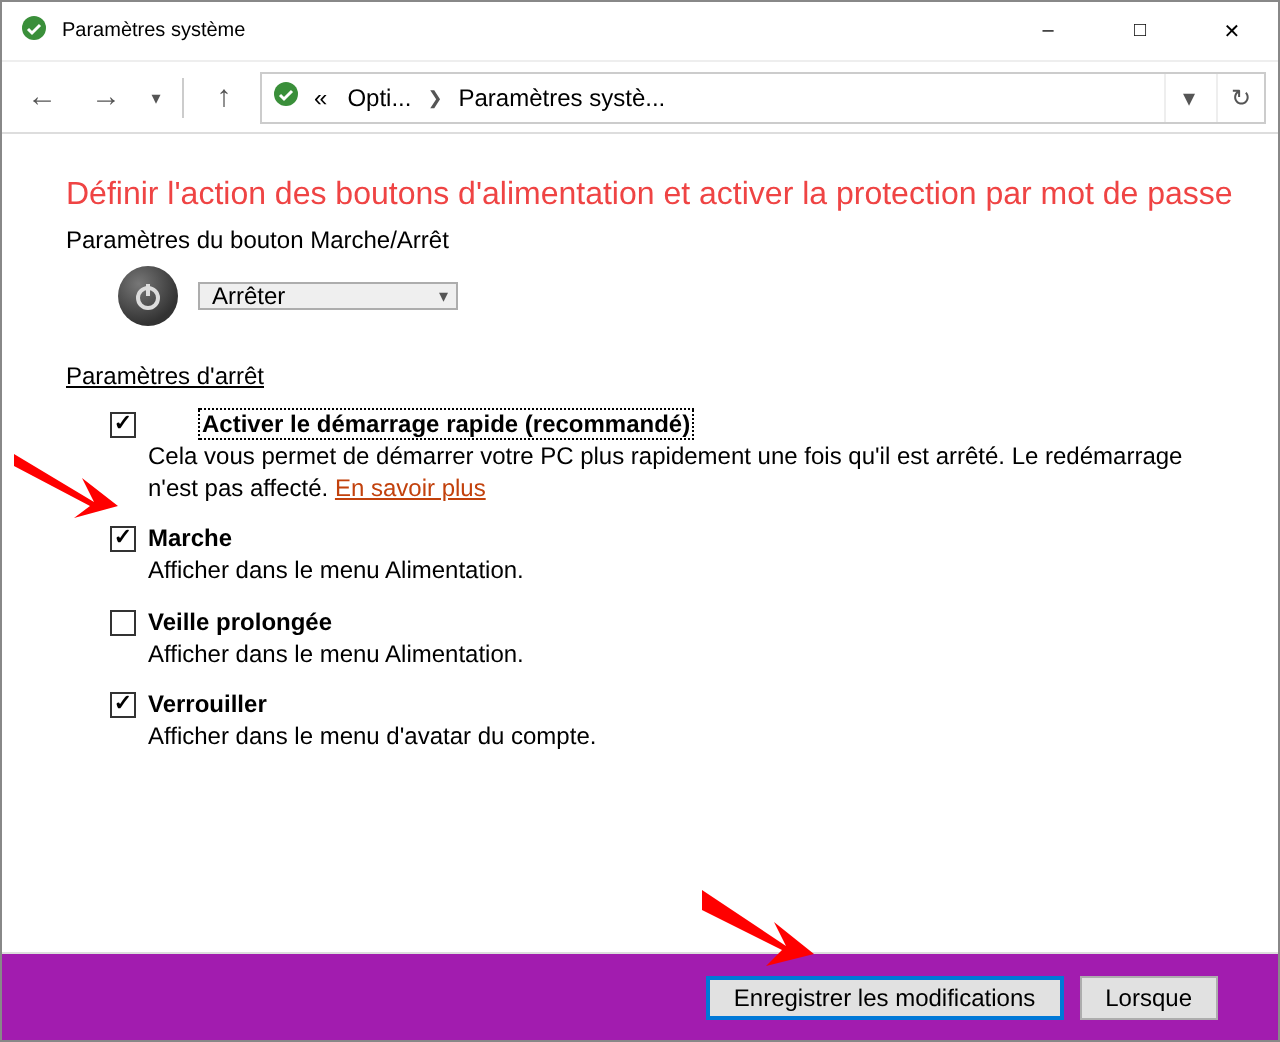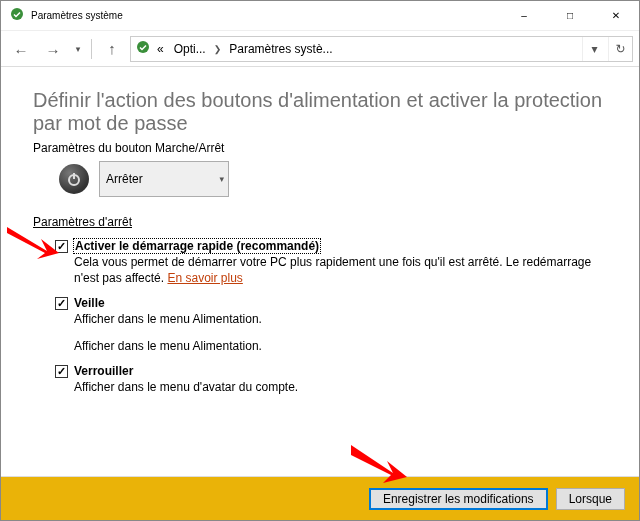--- a/index.html
+++ b/index.html
@@ -69,22 +69,22 @@
     width: 24px; height:24px;
     display:flex; align-items:center; justify-content:center;
     color:#555;
     border-left: 1px solid #eee;
   }
   
   .content {
     padding: 14px 22px 10px 22px;
   }
   .page-heading {
-    color: #737373;
-    font-size: 20px;
+    color: #ef4444;
+    font-size: 16px;
     margin: 8px 0 6px 10px;
   }
   .intro {
     margin: 0 10px 14px 10px;
     line-height: 1.35;
   }
   .section-label {
     margin: 2px 0 6px 10px;
   }
   .power-row {
@@ -94,21 +94,21 @@
     margin: 6px 10px 18px 36px;
   }
   .power-icon {
     width: 30px; height: 30px;
     border-radius: 50%;
     background: radial-gradient(circle at 35% 30%, #777, #333 70%);
     display:flex; align-items:center; justify-content:center;
   }
   .power-icon svg { stroke:#ddd; stroke-width:2; fill:none; width:16px; height:16px;}
   .combo {
-    width: 130px; height: 36px;
+    width: 130px; height: 14px;
     border: 1px solid #adadad;
     background: #efefef;
     display:flex; align-items:center; justify-content:space-between;
     padding: 0 4px 0 6px;
     font-size: 12px;
   }
   .combo .chev { font-size: 9px; color:#555; }
   .shutdown-sec { margin-left: 10px; }
   .shutdown-hdr { margin: 0 0 10px 0; text-decoration: underline; }
   .opt {
@@ -126,38 +126,39 @@
     font-size: 10px; line-height:1;
     flex-shrink:0;
     margin-top:1px;
   }
   .cb.checked::after { content:"✓"; color:#000; font-weight:bold; font-size:11px; }
   .opt-label { font-weight:bold; }
   .opt-label.focused {
     outline: 1px dotted #000;
     outline-offset: 0px;
     padding: 0 1px;
+    margin-left: 26px;
   }
   .opt-desc {
     margin: 1px 0 0 19px;
     line-height:1.35;
   }
   .link { color:#c2410c; text-decoration: underline; cursor:pointer; }
   
   .footer {
     position:absolute;
     bottom: 0; left:0; right:0;
     height: 44px;
     border-top: 1px solid #ddd;
-    background:#eab308;
+    background:#a21caf;
     display:flex;
     align-items:center;
     justify-content:flex-end;
     gap:8px;
-    padding-right: 14px;
+    padding-right: 30px;
   }
   .btn {
     height: 22px;
     padding: 0 12px;
     border: 1px solid #adadad;
     background: #e1e1e1;
     font-size: 12px;
     display:flex; align-items:center;
   }
   .btn.primary {
@@ -236,26 +237,30 @@
         <span class="opt-label focused">Activer le démarrage rapide (recommandé)</span>
       </div>
       <div class="opt-desc">
         <span>Cela vous permet de démarrer votre PC plus rapidement une fois qu'il est arrêté. Le redémarrage n'est pas affecté. </span><span class="link">En savoir plus</span>
       </div>
     </div>
 
     <div class="opt">
       <div class="opt-top">
         <div class="cb checked"></div>
-        <span class="opt-label">Veille</span>
+        <span class="opt-label">Marche</span>
       </div>
       <div class="opt-desc">Afficher dans le menu Alimentation.</div>
     </div>
 
     <div class="opt">
+      <div class="opt-top">
+        <div class="cb"></div>
+        <span class="opt-label">Veille prolongée</span>
+      </div>
       <div class="opt-desc">Afficher dans le menu Alimentation.</div>
     </div>
 
     <div class="opt">
       <div class="opt-top">
         <div class="cb checked"></div>
         <span class="opt-label">Verrouiller</span>
       </div>
       <div class="opt-desc">Afficher dans le menu d'avatar du compte.</div>
     </div>

